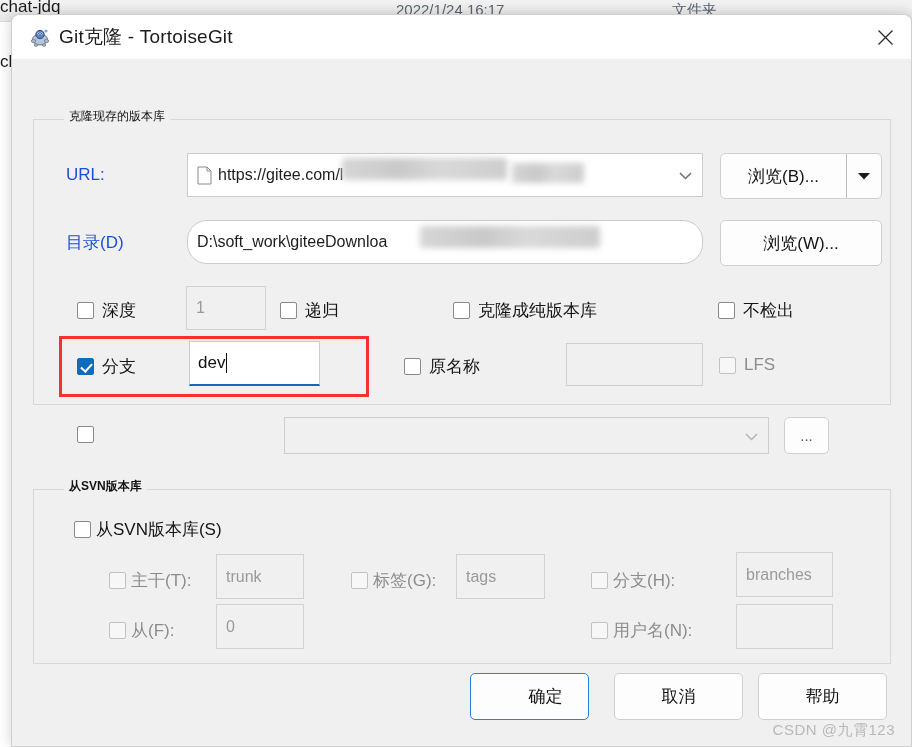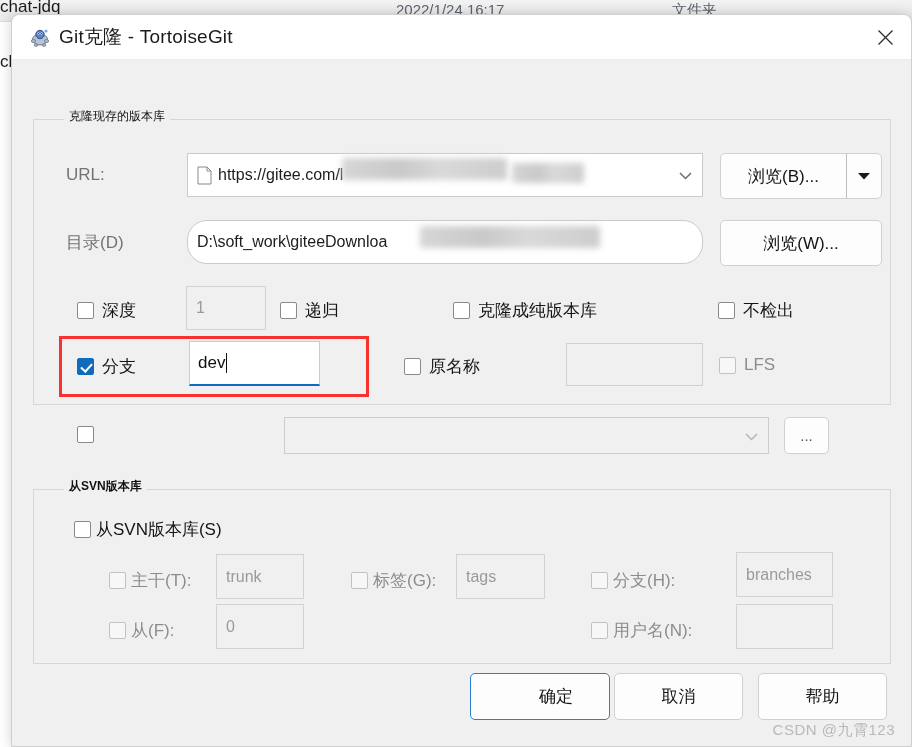--- a/index.html
+++ b/index.html
@@ -86,21 +86,21 @@
     font-size: 12px;
     color: #111;
     white-space: nowrap;
   }
   #grp-clone { left: 21px; top: 104px; width: 858px; height: 286px; }
   #grp-svn   { left: 21px; top: 474px; width: 858px; height: 175px; font-weight: bold; }
 
   
   .lbl {
     position: absolute;
-    font-size: 17px; color: #737373;
+    font-size: 17px; color: #1d4ed8;
     white-space: nowrap;
   }
 
   
   .tinput {
     position: absolute;
     background: #ffffff;
     border: 1px solid #cbcbcb;
     font-size: 16px;
     color: #1d1d1d;
@@ -420,18 +420,18 @@
   </div>
 
   <div class="cb disabled tight" style="left:579px; top:604px;">
     <span class="box"></span>
     <span class="cbtext">用户名(N):</span>
   </div>
   <div class="tinput disabled" style="left:724px; top:589px; width:97px; height:45px;">
     <span></span>
   </div>
 
-  <div class="btn default" style="left:458px; top:658px; width:140px; height:47px;padding-left:32px;">确定</div>
+  <div class="btn default" style="left:458px; top:658px; width:119px; height:47px;padding-left:32px;">确定</div>
   <div class="btn" style="left:746px; top:658px; width:129px; height:47px;">帮助</div>
   <div class="btn" style="left:602px; top:658px; width:129px; height:47px;">取消</div>
 
   <div id="watermark">CSDN @九霄123</div>
 </div>
 
 </body></html>

